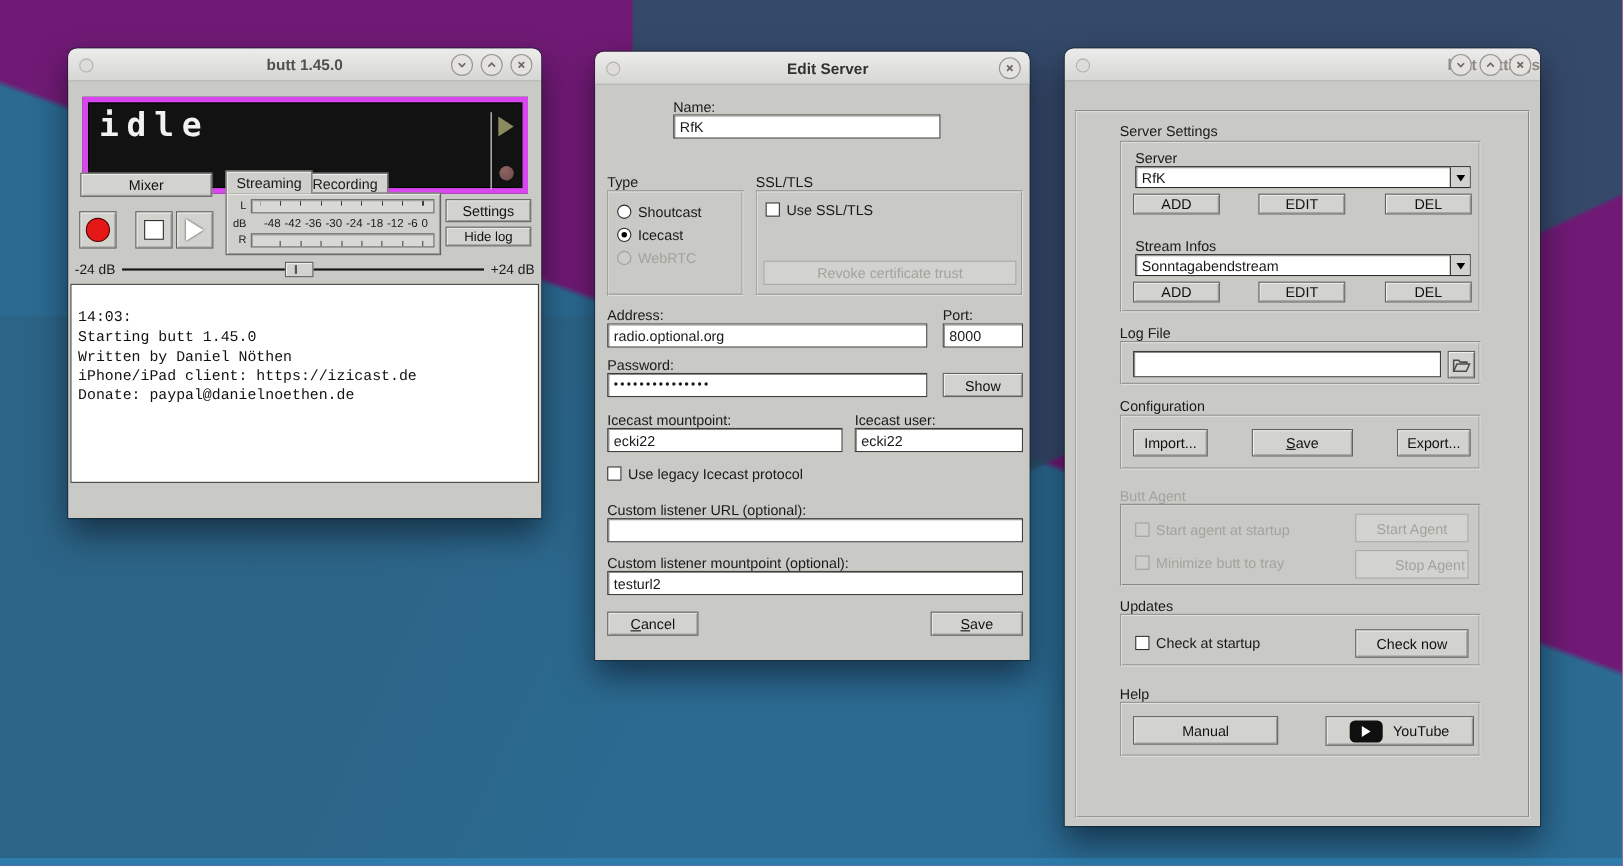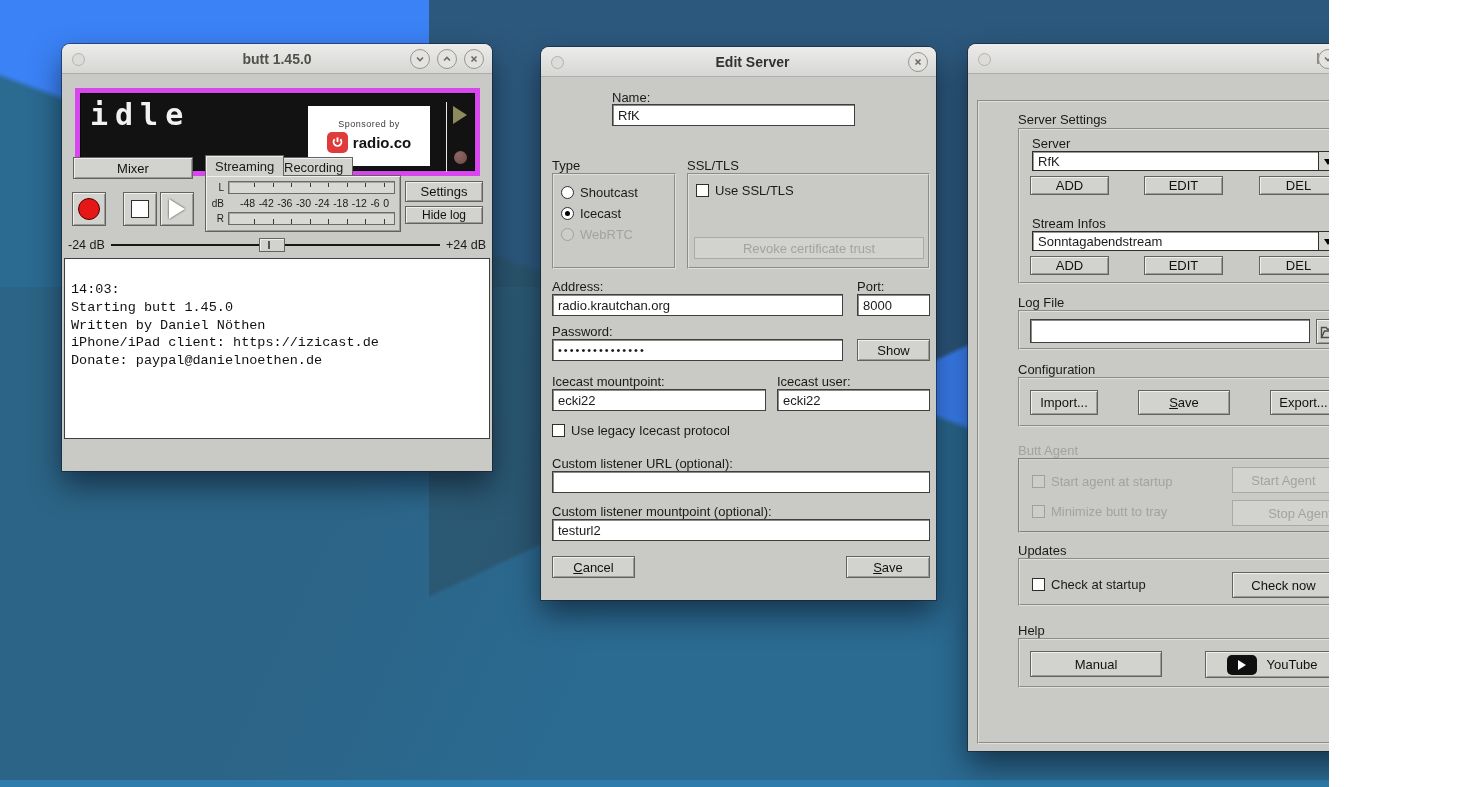--- a/index.html
+++ b/index.html
@@ -1,20 +1,20 @@
 <!DOCTYPE html>
 <html><head>
 <meta charset="utf-8">
 <style>
   * { margin:0; padding:0; box-sizing:border-box; }
   html,body { width:1475px; height:787px; overflow:hidden; }
   body { font-family:"Liberation Sans", sans-serif; font-size:13px; color:#1a1a1a; }
 
   
-  .desktop { position:relative; width:1329px; height:787px; background:#3b82f6; overflow:hidden; }
+  .desktop { position:relative; width:1475px; height:787px; background:#701a75; overflow:hidden; }
   .bg-shape { position:absolute; }
   .bg-bright { left:0; top:0; width:1475px; height:787px;
     background:linear-gradient(200deg, transparent 46%, #2b6a91 46.5%);
   }
   .bg-dark-tr { right:0; top:0; width:900px; height:660px;
     background:linear-gradient(155deg, #2a5168 55%, transparent 55.5%);
     opacity:.85;
   }
   .bg-mid { left:0; bottom:0; width:860px; height:500px;
     background:linear-gradient(115deg, #2c5f7e 40%, transparent 70%);
@@ -169,32 +169,20 @@
         <span class="tb-btn">
             <svg width="10" height="10" viewBox="0 0 10 10">
               <path d="M2.5 2.5 L7.5 7.5 M7.5 2.5 L2.5 7.5"></path>
             </svg>
           </span>
       </span>
     </div>
 
     <div class="display">
       <span class="idle-text">idle</span>
-      <div class="sponsor-box">
-        <span class="sponsor-small">Sponsored by</span>
-        <span class="sponsor-row">
-          <span class="radioco-icon">
-            <svg width="13" height="13" viewBox="0 0 14 14">
-                <path d="M7 1.5 v5" stroke="#fff" stroke-width="2" fill="none"></path>
-                <path d="M4 3.5 a4.2 4.2 0 1 0 6 0" stroke="#fff" stroke-width="2" fill="none"></path>
-              </svg>
-          </span>
-          <span class="sponsor-brand">radio.co</span>
-        </span>
-      </div>
       <span class="display-sep"></span>
       <span class="display-play"></span>
       <span class="display-led"></span>
     </div>
 
     <div class="btn" id="mixer-btn">Mixer</div>
     <div class="tab-s" id="tab-streaming">Streaming</div>
     <div class="tab-s" id="tab-recording">Recording</div>
 
     <div class="meterbox">
@@ -281,21 +269,21 @@
       <span class="es-group-label" style="left:146px; top:81px;">SSL/TLS</span>
       <div class="groupbox" style="position:absolute; left:146px; top:96px; width:243px; height:96px;">
         <div class="ctl-row" style="position:absolute; left:7px; top:8px;">
           <span class="checkbox"></span>
           <span>Use SSL/TLS</span>
         </div>
         <div class="btn disabled" style="position:absolute; left:5px; top:62px; width:230px; height:22px;">Revoke certificate trust</div>
       </div>
 
       <span class="es-label" style="left:11px; top:202px;">Address:</span>
-      <div class="field es-field" style="left:11px; top:217px; width:291px;">radio.krautchan.org</div>
+      <div class="field es-field" style="left:11px; top:217px; width:291px;">radio.optional.org</div>
       <span class="es-label" style="left:316px; top:202px;">Port:</span>
       <div class="field es-field" style="left:316px; top:217px; width:73px;">8000</div>
 
       <span class="es-label" style="left:11px; top:247px;">Password:</span>
       <div class="field es-field" style="left:11px; top:262px; width:291px; font-size:11px; letter-spacing:2px;">•••••••••••••••</div>
       <div class="btn" style="position:absolute; left:316px; top:262px; width:73px; height:22px;">Show</div>
 
       <span class="es-label" style="left:11px; top:297px;">Icecast mountpoint:</span>
       <div class="field es-field" style="left:11px; top:312px; width:214px;">ecki22</div>
       <span class="es-label" style="left:236px; top:297px;">Icecast user:</span>

